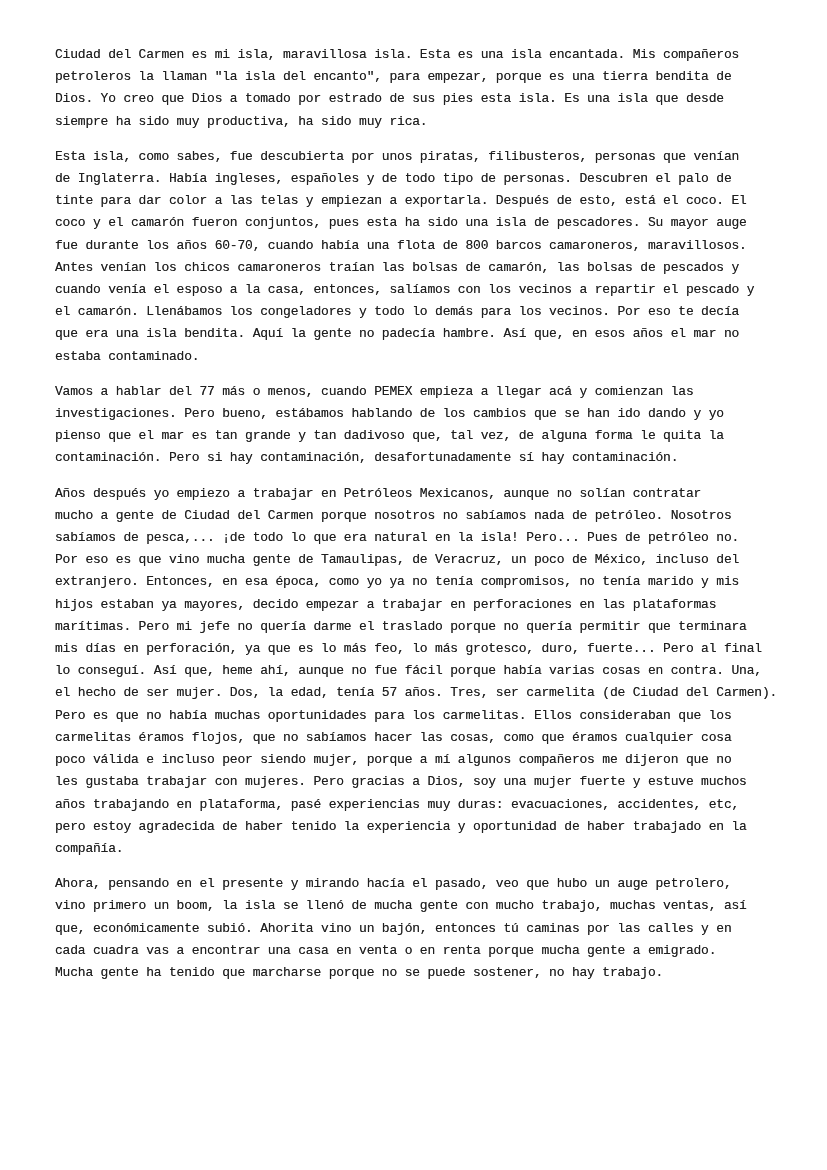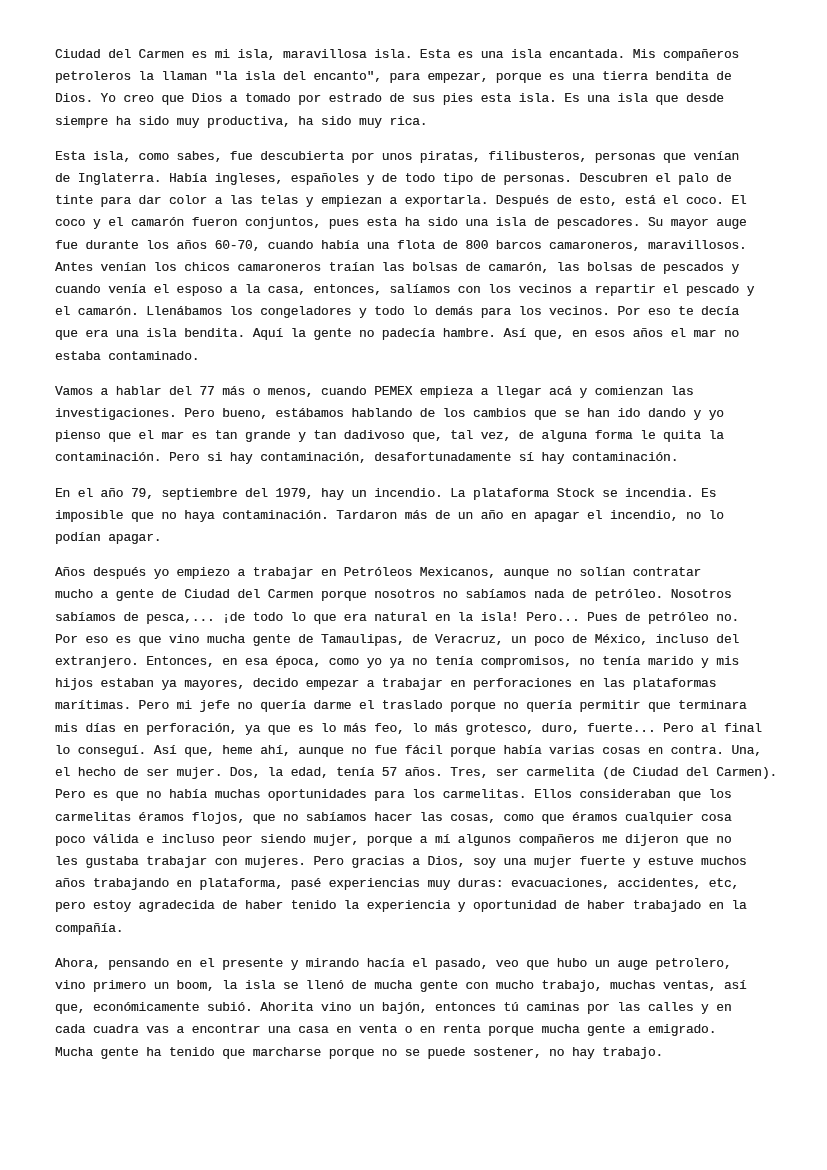--- a/index.html
+++ b/index.html
@@ -46,23 +46,20 @@
 fue durante los años 60-70, cuando había una flota de 800 barcos camaroneros, maravillosos.
 Antes venían los chicos camaroneros traían las bolsas de camarón, las bolsas de pescados y
 cuando venía el esposo a la casa, entonces, salíamos con los vecinos a repartir el pescado y
 el camarón. Llenábamos los congeladores y todo lo demás para los vecinos. Por eso te decía
 que era una isla bendita. Aquí la gente no padecía hambre. Así que, en esos años el mar no
 estaba contaminado.</p>
   <p class="doc-paragraph">Vamos a hablar del 77 más o menos, cuando PEMEX empieza a llegar acá y comienzan las
 investigaciones. Pero bueno, estábamos hablando de los cambios que se han ido dando y yo
 pienso que el mar es tan grande y tan dadivoso que, tal vez, de alguna forma le quita la
 contaminación. Pero si hay contaminación, desafortunadamente sí hay contaminación.</p>
-  <p class="doc-paragraph">En el año 79, septiembre del 1979, hay un incendio. La plataforma Stock se incendia. Es
-imposible que no haya contaminación. Tardaron más de un año en apagar el incendio, no lo
-podían apagar.</p>
   <p class="doc-paragraph">Años después yo empiezo a trabajar en Petróleos Mexicanos, aunque no solían contratar
 mucho a gente de Ciudad del Carmen porque nosotros no sabíamos nada de petróleo. Nosotros
 sabíamos de pesca,... ¡de todo lo que era natural en la isla! Pero... Pues de petróleo no.
 Por eso es que vino mucha gente de Tamaulipas, de Veracruz, un poco de México, incluso del
 extranjero. Entonces, en esa época, como yo ya no tenía compromisos, no tenía marido y mis
 hijos estaban ya mayores, decido empezar a trabajar en perforaciones en las plataformas
 marítimas. Pero mi jefe no quería darme el traslado porque no quería permitir que terminara
 mis días en perforación, ya que es lo más feo, lo más grotesco, duro, fuerte... Pero al final
 lo conseguí. Así que, heme ahí, aunque no fue fácil porque había varias cosas en contra. Una,
 el hecho de ser mujer. Dos, la edad, tenía 57 años. Tres, ser carmelita (de Ciudad del Carmen).

